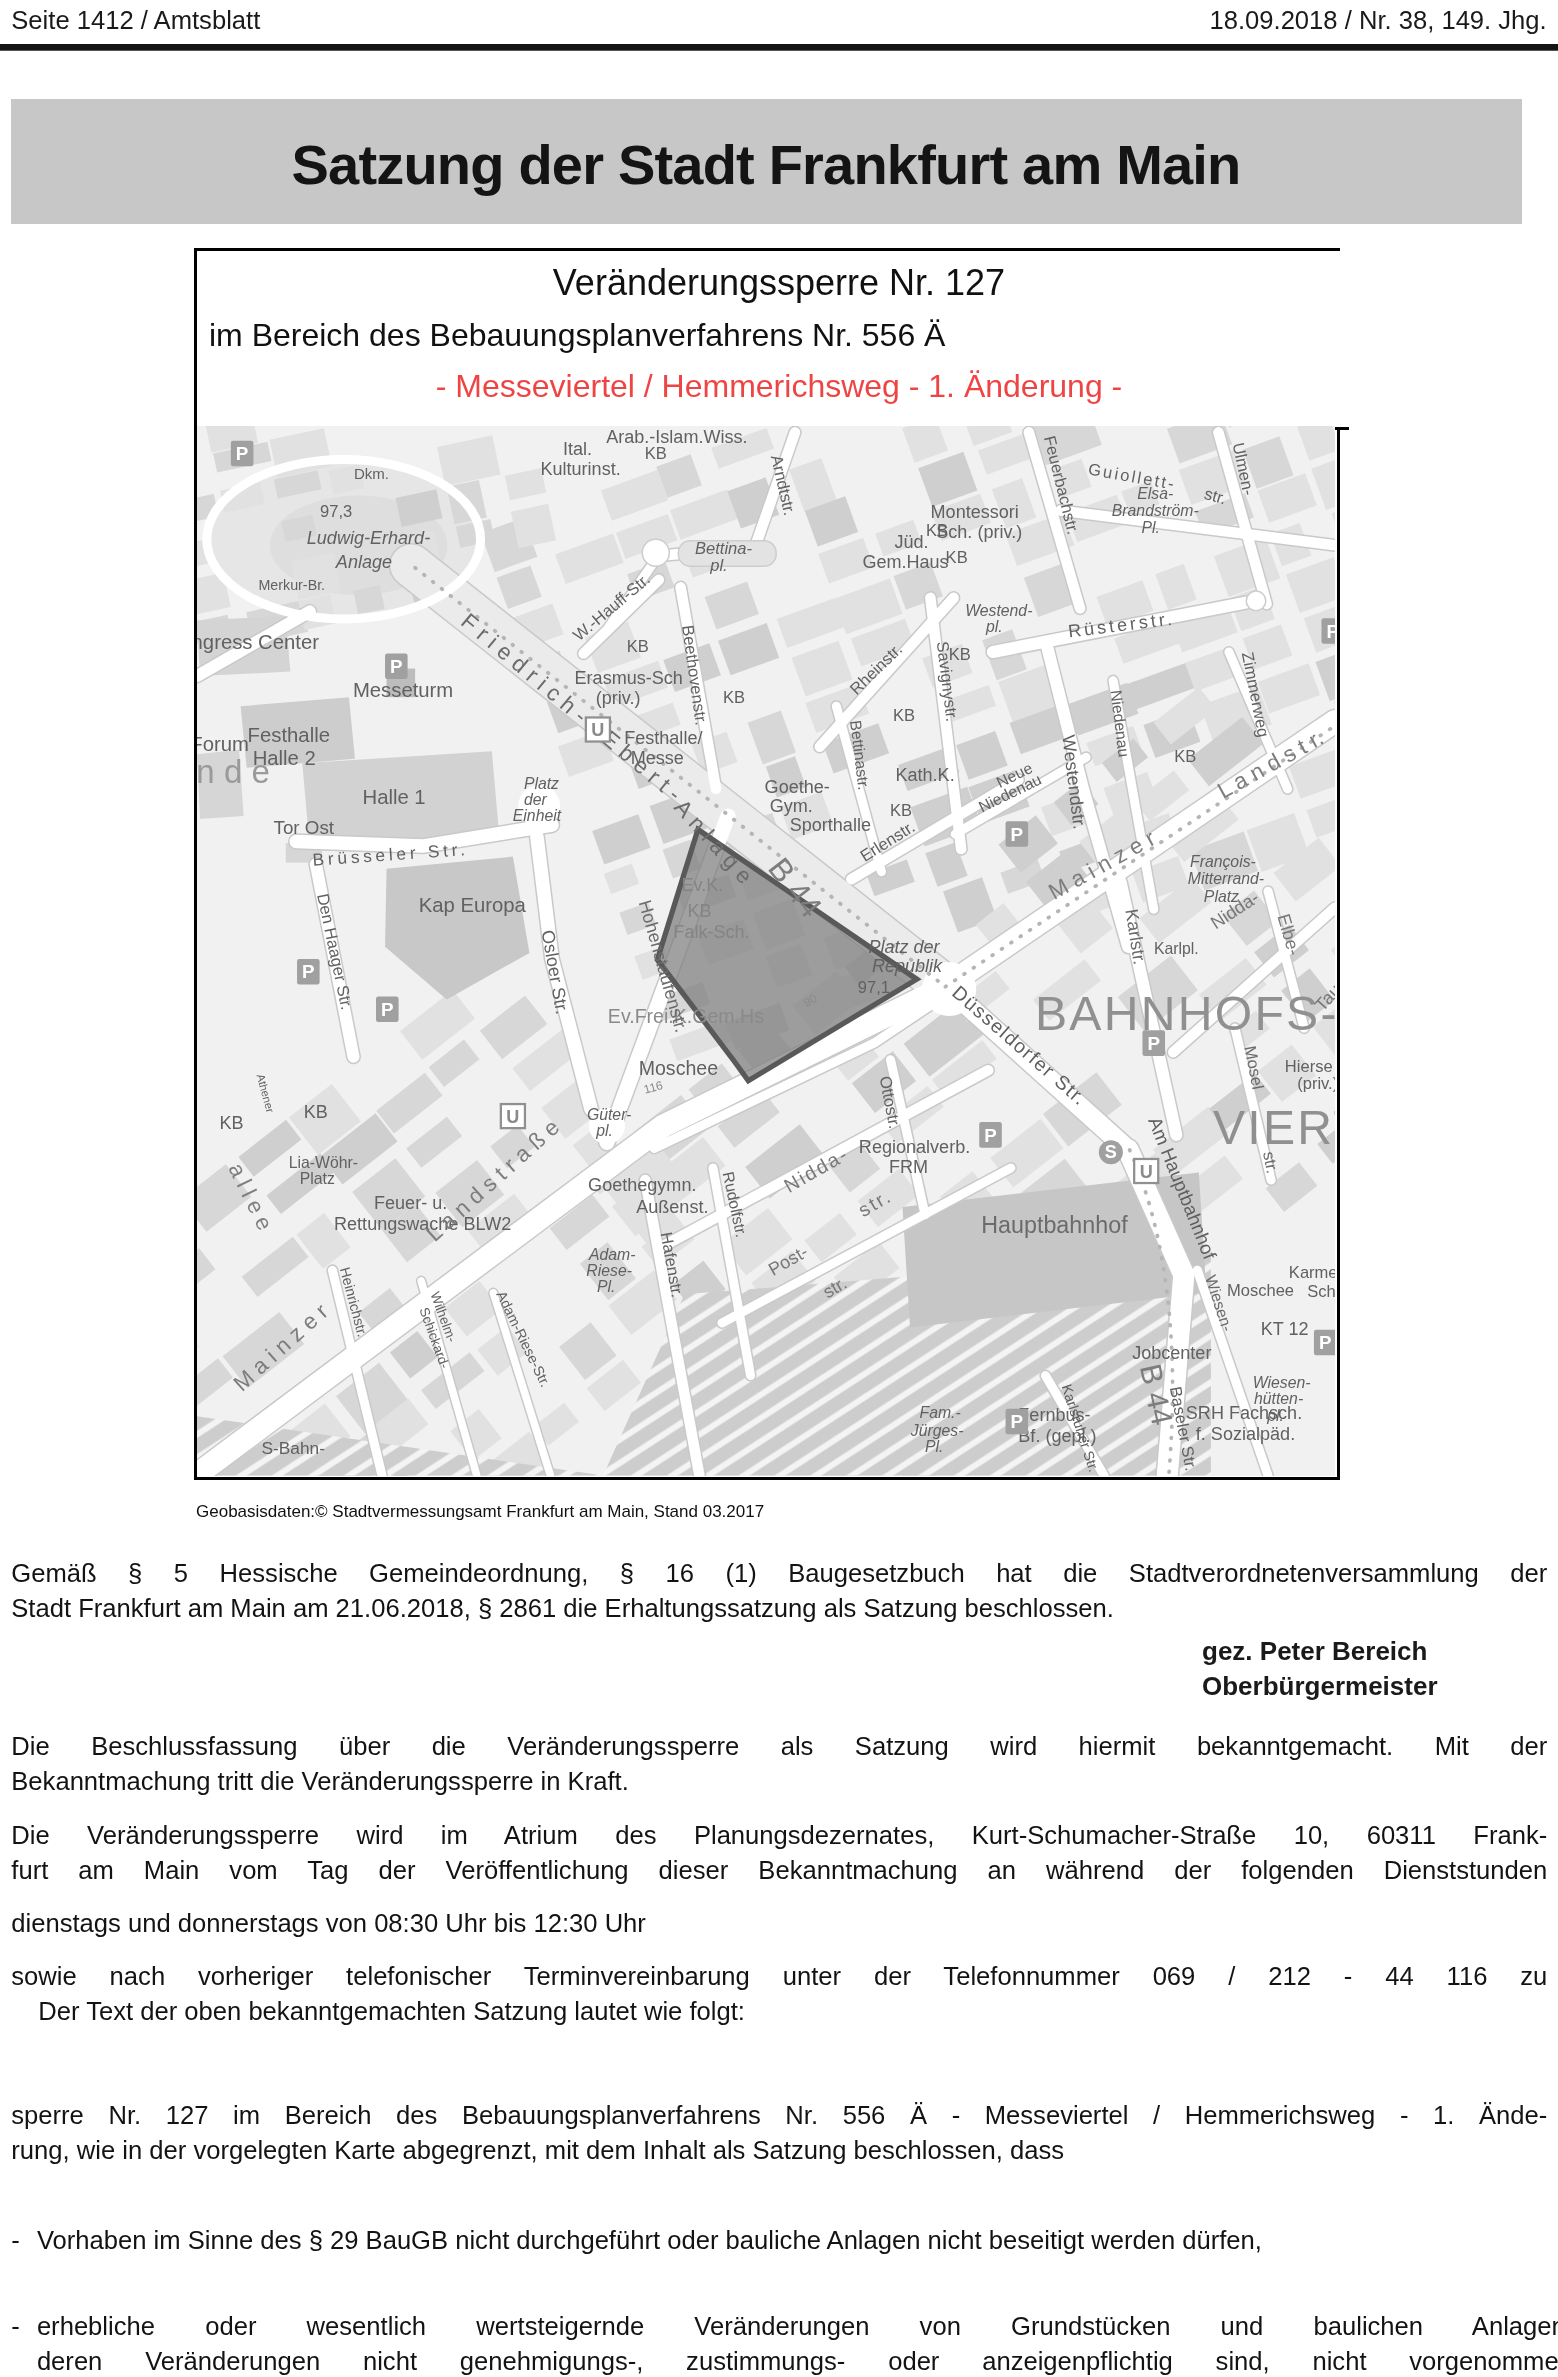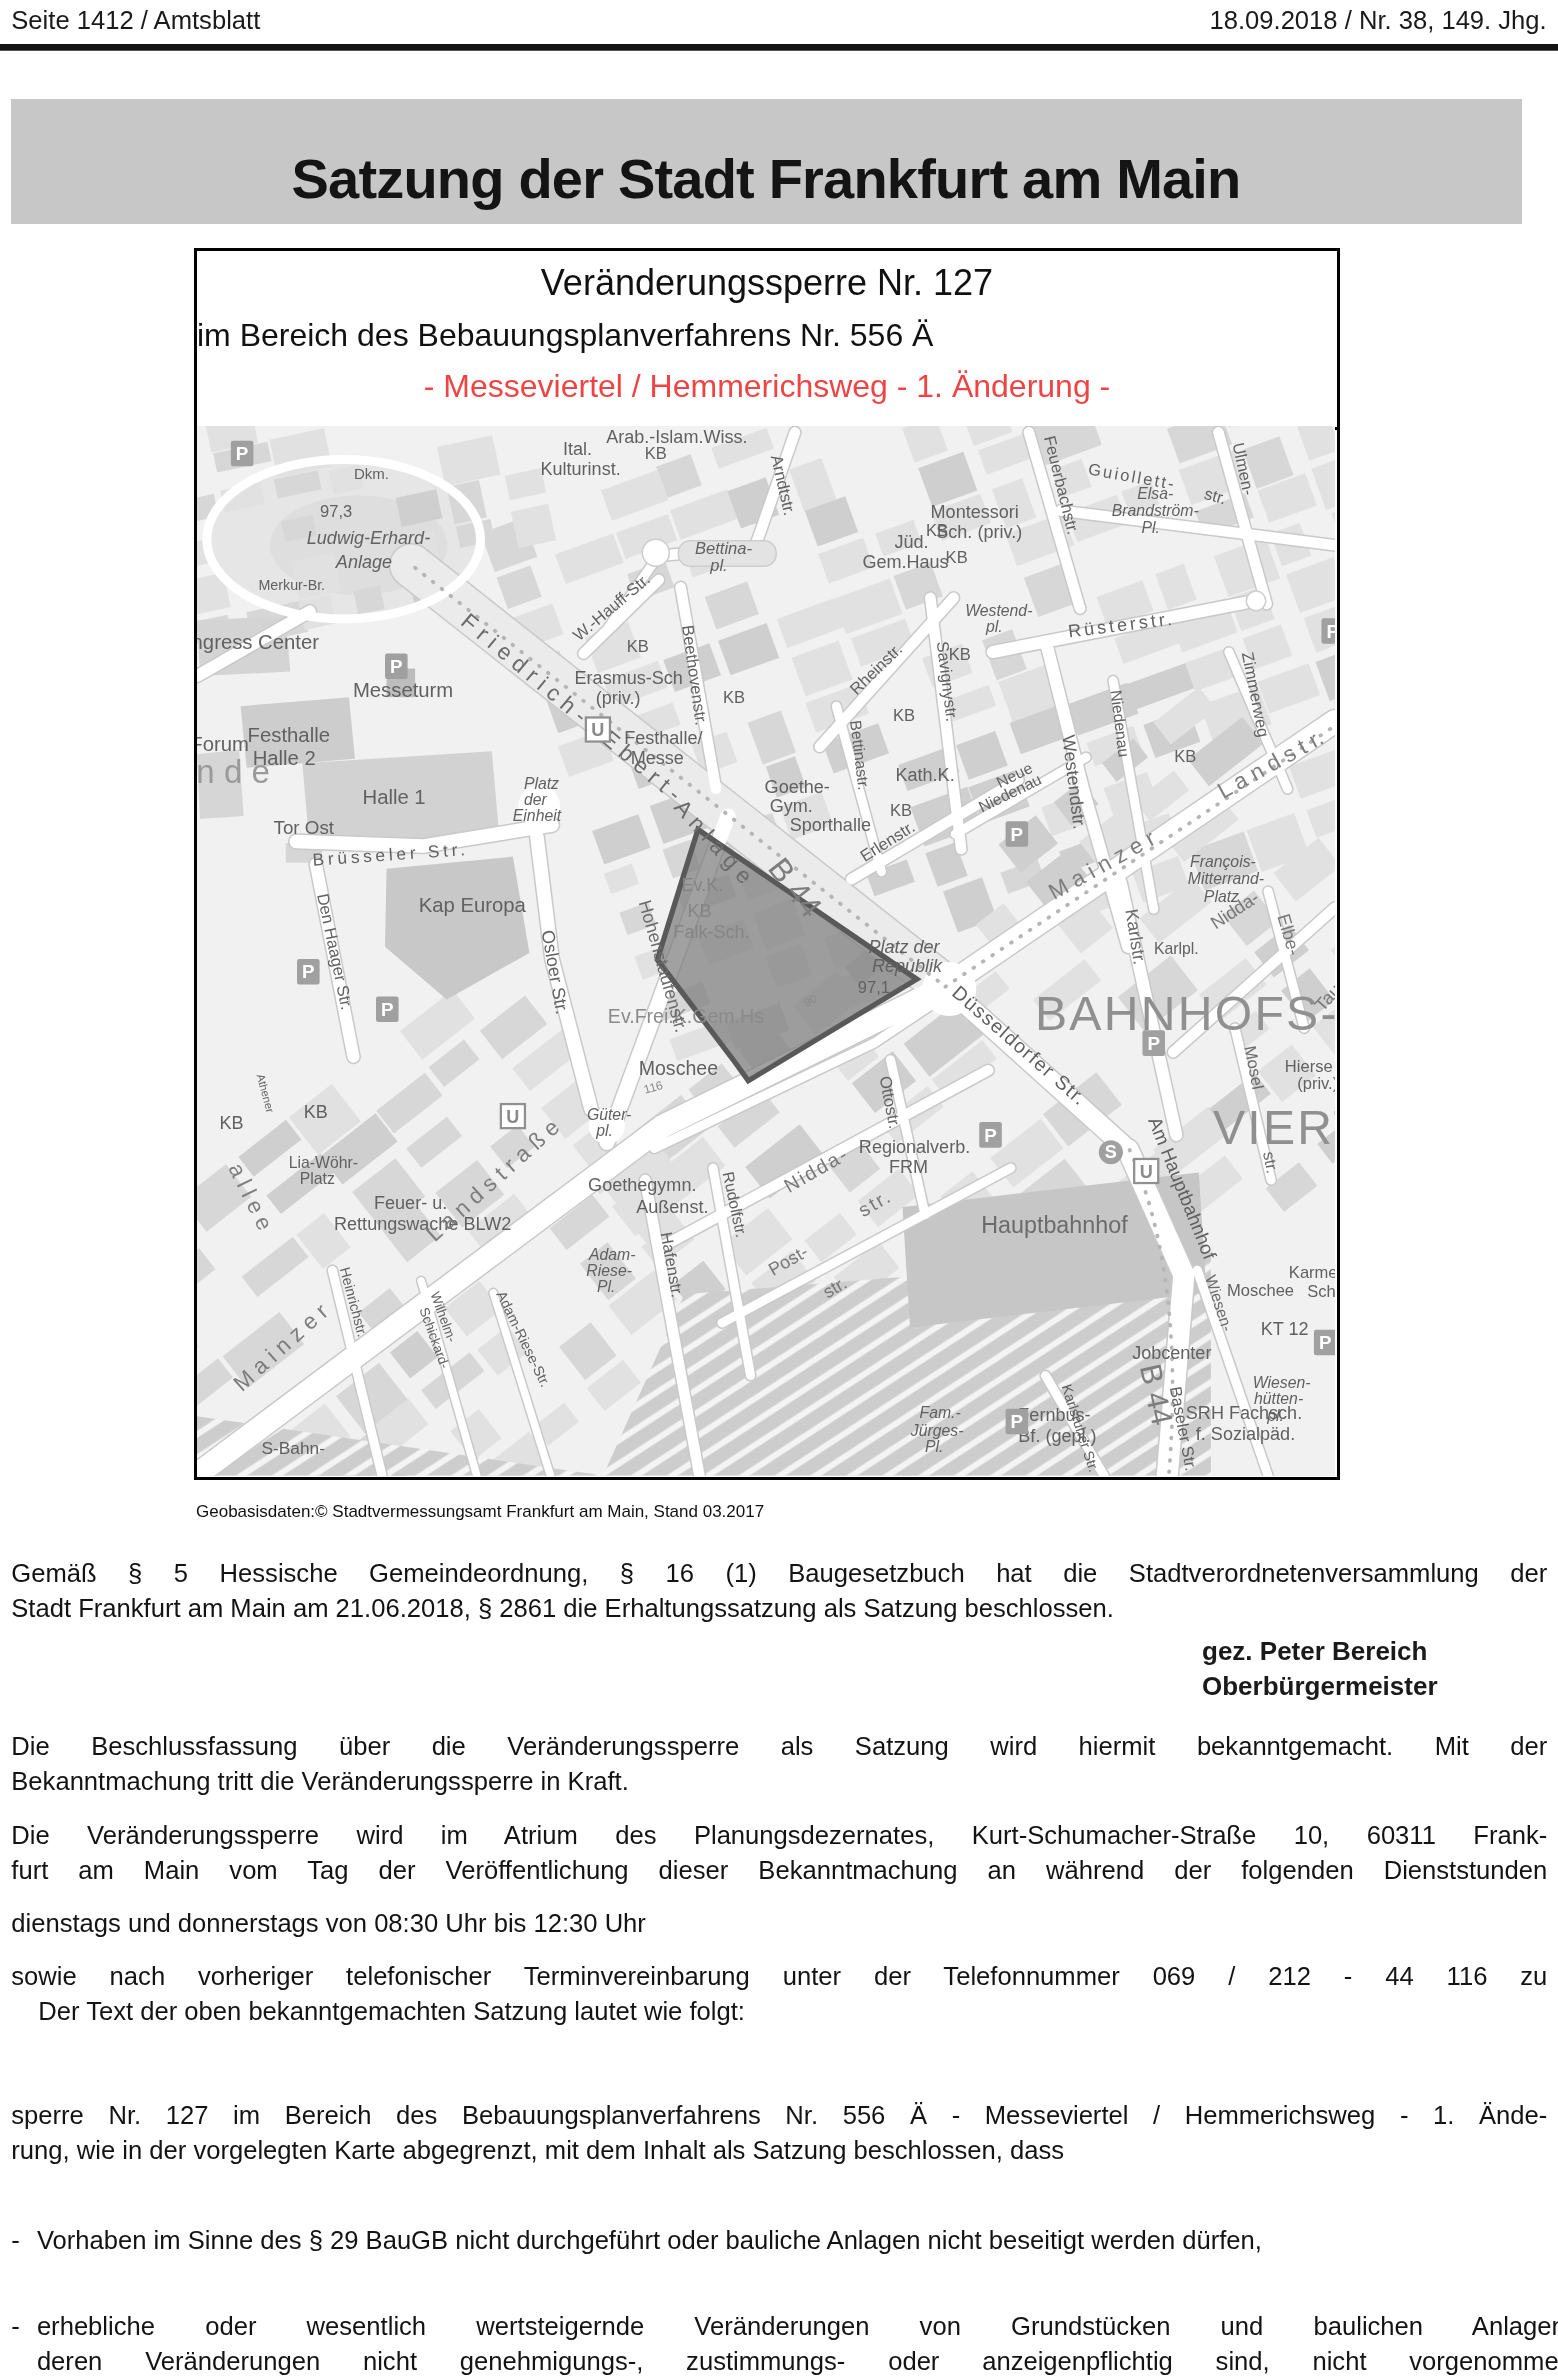--- a/index.html
+++ b/index.html
@@ -5,25 +5,25 @@
   html,body{margin:0;padding:0;background:#ffffff;}
   .page{
     position:relative;width:1558px;height:2377px;background:#ffffff;
     font-family:"Liberation Sans",sans-serif;color:#1a1a1a;overflow:hidden;
   }
   .hdr-left{position:absolute;left:11.3px;top:6px;font-size:25.6px;}
   .hdr-right{position:absolute;right:11.3px;top:6px;font-size:25.6px;text-align:right;}
   .rule{position:absolute;left:0;top:44px;width:1558px;height:6px;background:#141414;border-bottom:1.5px solid #555;}
   .banner{position:absolute;left:10.5px;top:99px;width:1511px;height:125px;background:#c7c7c7;}
   .banner h1{
-    margin:0;position:absolute;left:0;right:0;top:47px;text-align:center;
+    margin:0;position:absolute;left:0;right:0;top:33px;text-align:center;
     font-size:56px;font-weight:bold;letter-spacing:-0.8px;color:#141414;
   }
   .map-box{position:absolute;left:194px;top:248px;width:1146px;height:1232px;border:3.8px solid #000;box-sizing:border-box;background:#fff;}
-  .map-title{position:absolute;left:0;top:0;width:100%;height:179px;border-bottom:3.8px solid #000;box-sizing:border-box;background:#fff;}
+  .map-title{position:absolute;left:12px;top:0;width:100%;height:179px;border-bottom:3.8px solid #000;box-sizing:border-box;background:#fff;}
   .mt1{position:absolute;left:0;right:0;top:10.5px;text-align:center;font-size:36px;color:#111;}
   .mt2{position:absolute;left:0;right:0;top:66px;text-align:left;font-size:32px;color:#111;}
   .mt3{position:absolute;left:0;right:0;top:117px;text-align:center;font-size:32px;color:#ef4444;}
   .map-area{position:absolute;left:0;top:175px;width:1138px;height:1050px;overflow:hidden;background:#f1f1f1;}
   .caption{position:absolute;left:196px;top:1502px;font-size:17px;color:#111;}
   .body-block{position:absolute;left:11.3px;width:1536px;font-size:25.6px;color:#131313;}
   .jl{text-align:justify;text-align-last:justify;white-space:normal !important;height:35px;line-height:35px;overflow:hidden;}
   .ll{text-align:left;height:35px;line-height:35px;}
   .bullet{padding-left:25.6px;position:relative;}
   .bullet .mk{position:absolute;left:0;top:0;height:35px;line-height:35px;}

